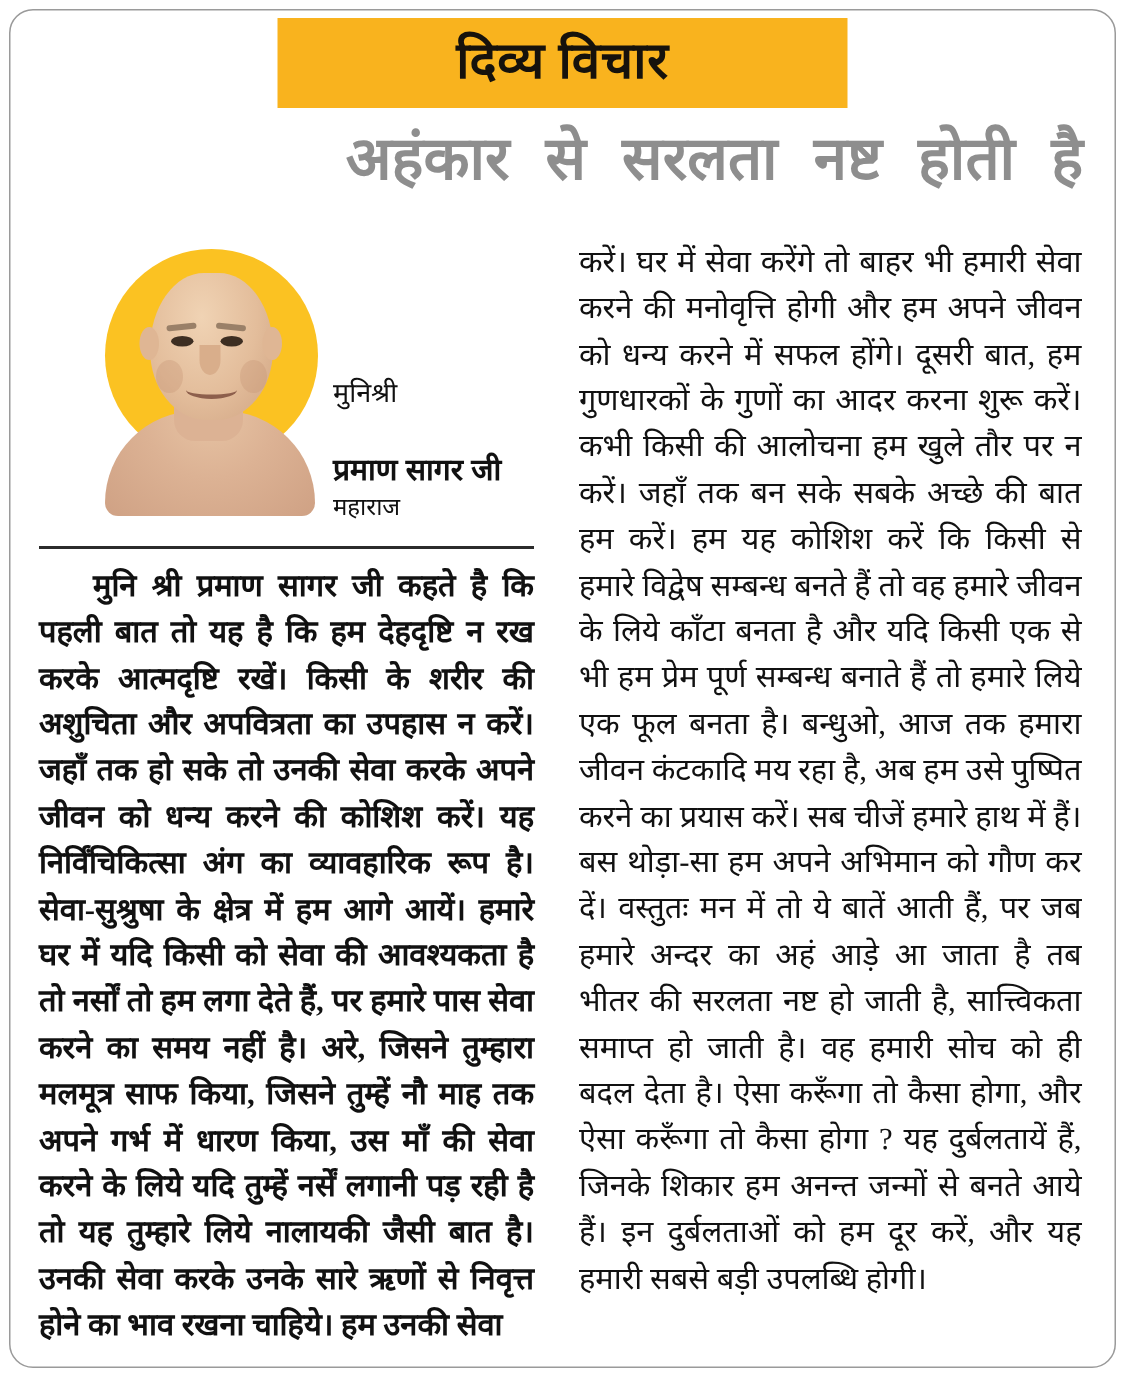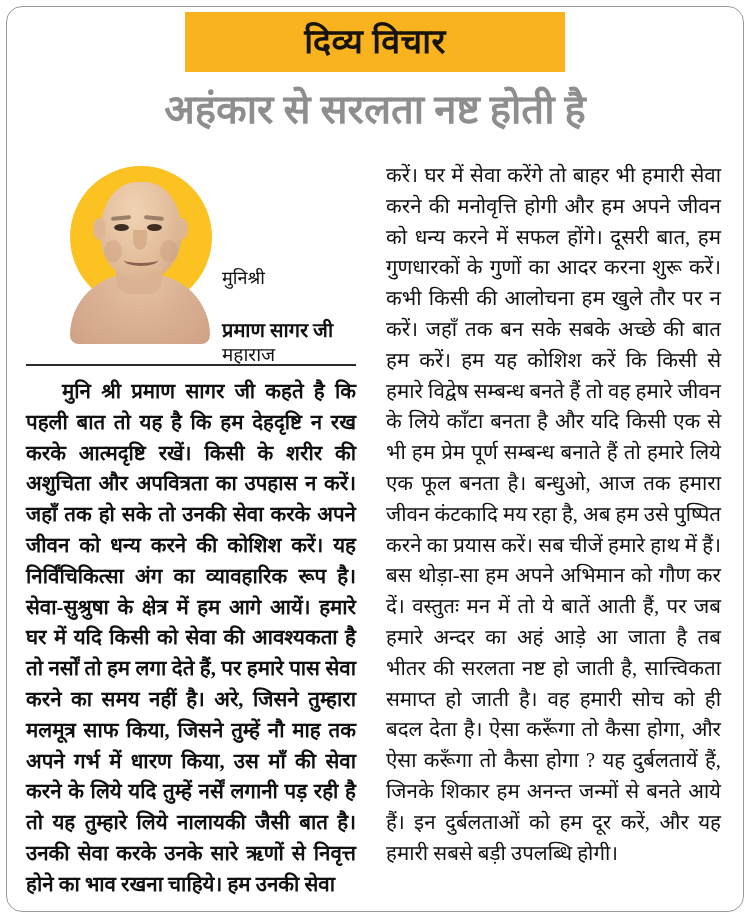--- a/index.html
+++ b/index.html
@@ -51,22 +51,22 @@
     letter-spacing: 0.5px;
     white-space: nowrap;
   }
 
   
   .headline {
     position: absolute;
     left: 28px;
     top: 84px;
     width: 694px;
-    text-align: center;
-    font-family: Liberation Serif, serif;
+    text-align: right;
+    font-family: Liberation Mono, monospace;
     font-weight: 700;
     font-size: 40px;
     line-height: 52px;
     color: #8e8e8e;
     white-space: nowrap;
   }
 
   
   .columns {
     position: absolute;
@@ -188,28 +188,28 @@
     height: 22px;
     background: rgba(198,150,118,0.35);
     border-radius: 50%;
   }
   .p-cheek-l { left: 40px; }
   .p-cheek-r { left: 96px; }
 
   .author-name {
     position: absolute;
     left: 196px;
-    top: 106px;
+    top: 90px;
     width: 140px;
-    font-family: Liberation Serif, serif;
+    font-family: Liberation Sans, sans-serif;
     color: #111111;
   }
   .an-line1 { font-size: 18px; line-height: 24px; font-weight: 400; }
   .an-line2 { font-size: 20px; line-height: 27px; font-weight: 700; margin-top: 27px; }
-  .an-line3 { font-size: 19px; line-height: 22px; font-weight: 400; }
+  .an-line3 { font-size: 16px; line-height: 22px; font-weight: 400; }
 
   .byline-rule {
     position: absolute;
     left: 0px;
     top: 204px;
     width: 330px;
     height: 0;
     border-top: 2px solid #2b2b2b;
   }
 

